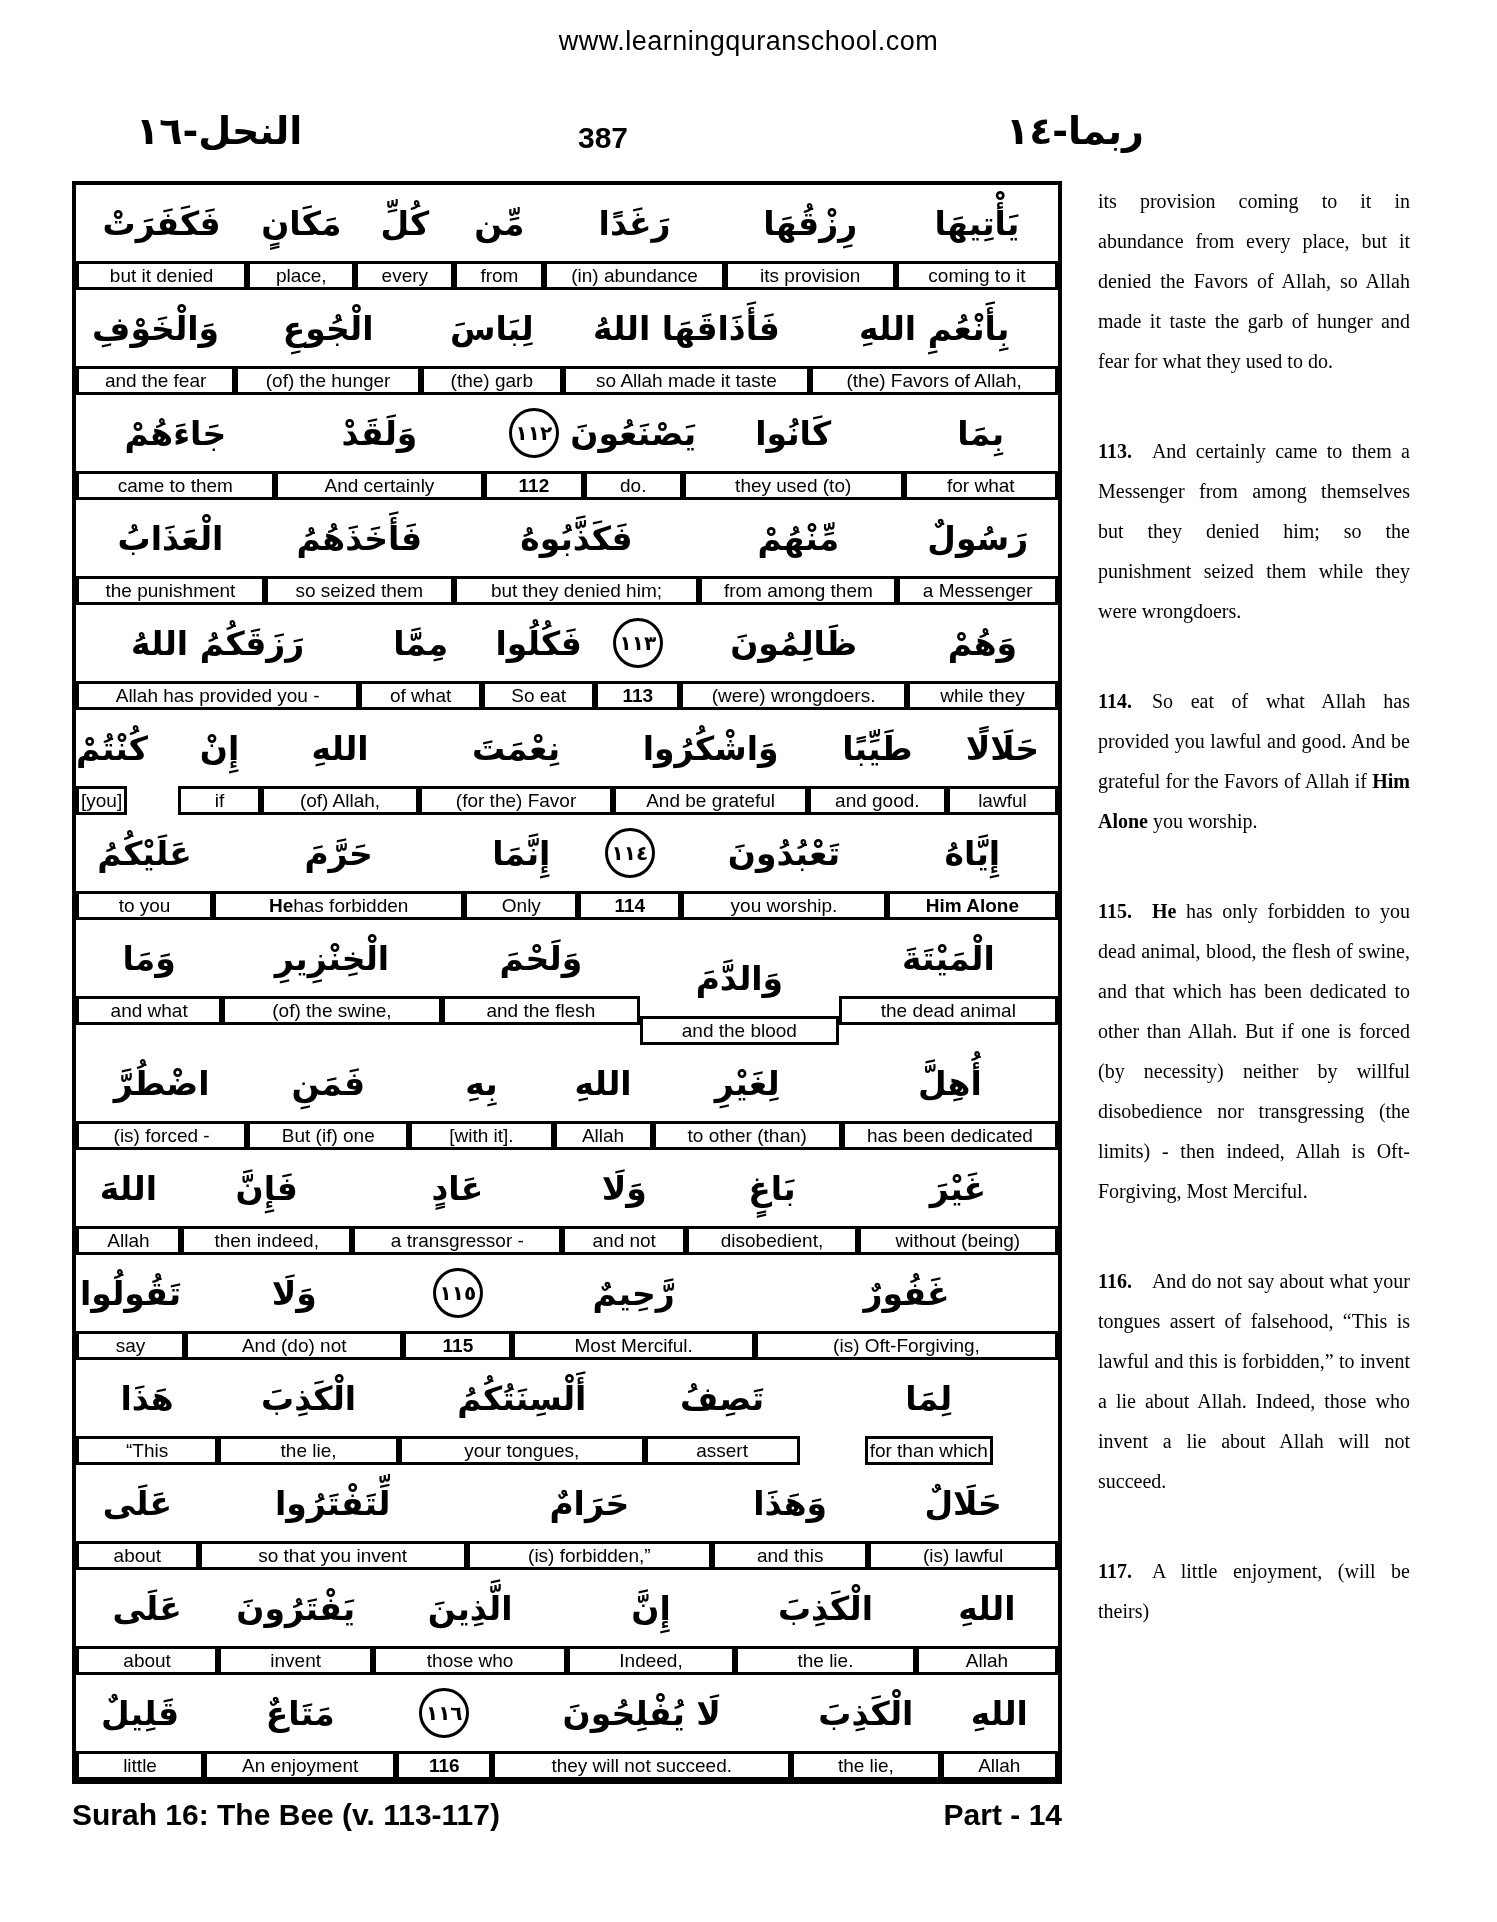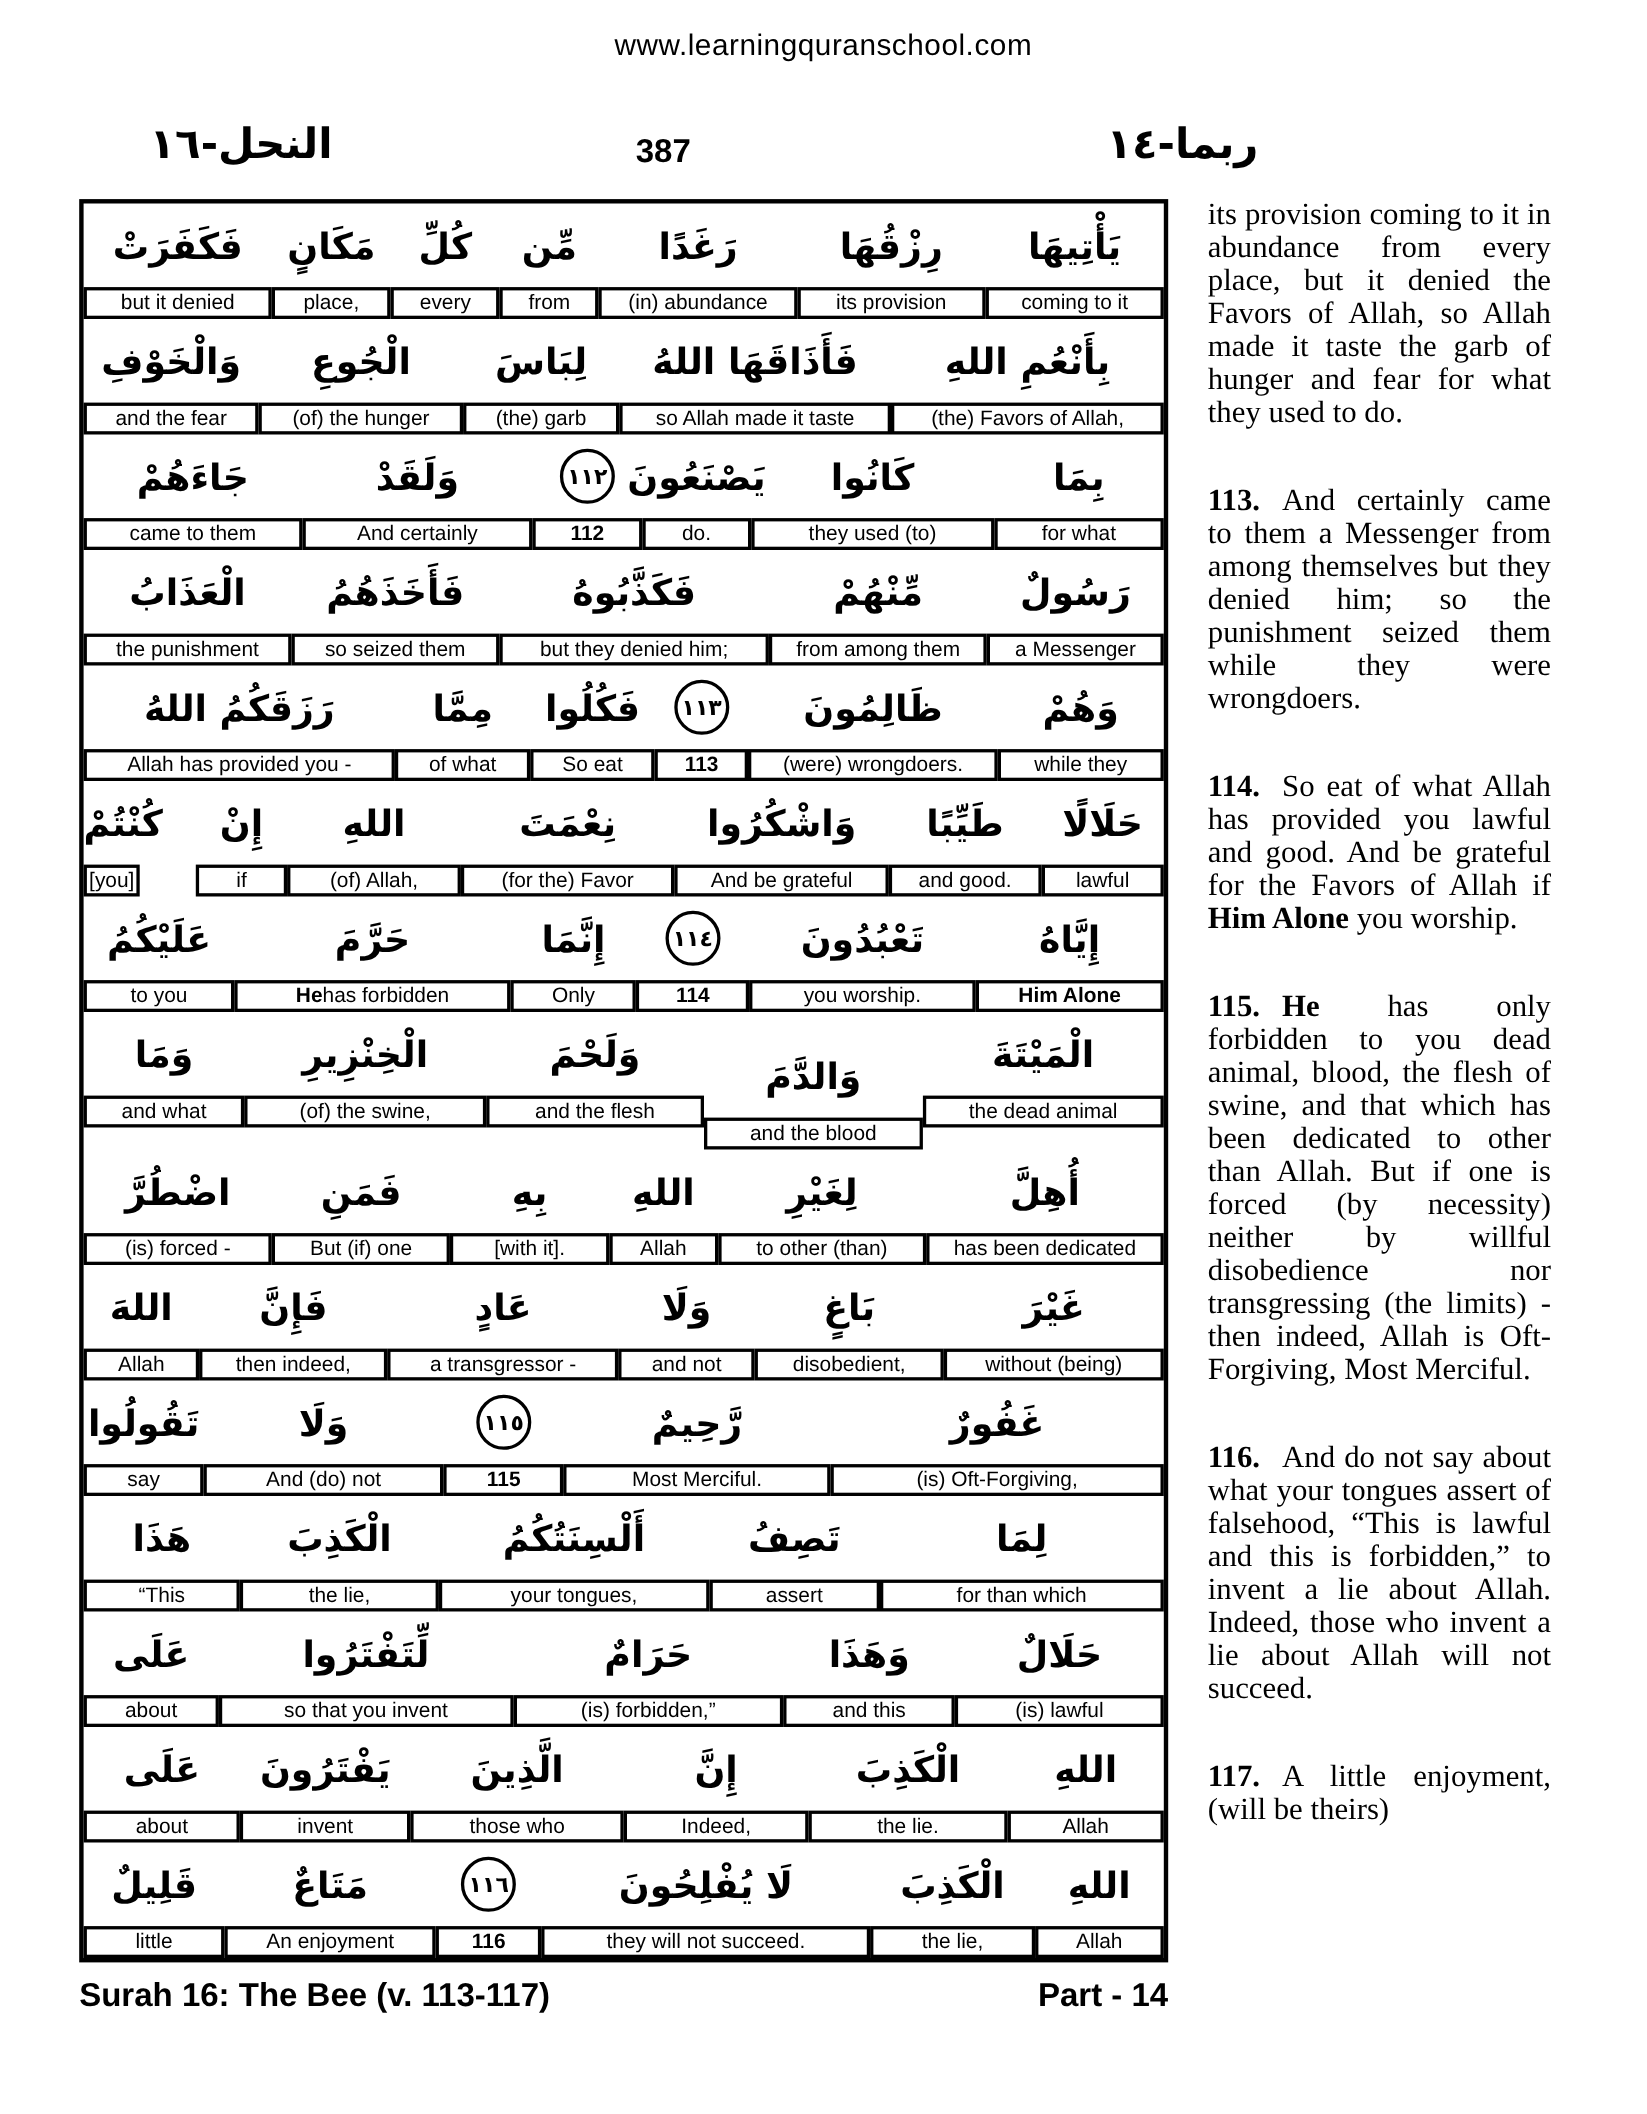--- a/index.html
+++ b/index.html
@@ -21,21 +21,21 @@
     font-family:"DejaVu Sans",sans-serif;font-weight:bold;font-size:33px;direction:rtl;
     white-space:nowrap;}
   .en-cell{height:29px;border:3px solid #000;display:flex;align-items:center;justify-content:center;
     font-size:19px;white-space:nowrap;overflow:hidden;padding:0 2px;box-sizing:border-box;}
   .en-cell .bold{font-weight:bold;}
   .verse-circle{width:44px;height:44px;border:3px solid #000;border-radius:50%;
     display:flex;align-items:center;justify-content:center;font-size:20px;font-weight:bold;
     font-family:"DejaVu Sans",sans-serif;}
 
   .sidebar{width:312px;margin-left:36px;font-family:"Liberation Serif",serif;
-    font-size:28px;line-height:30px;text-align:justify;}
+    font-size:20px;line-height:40px;text-align:justify;}
   .sidebar p{margin:0 0 50px 0;}
   .sidebar .vnum{font-weight:bold;margin-right:20px;}
   .sidebar .bold{font-weight:bold;}
 
   .footer{display:flex;justify-content:space-between;width:990px;margin-left:72px;
     margin-top:14px;font-weight:bold;font-size:30px;}
 </style>
 </head>
 <body>
 
@@ -458,21 +458,21 @@
           </div>
         </div>
         <div class="col" style="flex-grow: 9;">
           <div class="ar-cell">تَقُولُوا</div>
           <div class="en-cell" dir="ltr">
             <span>say</span>
           </div>
         </div>
       </div>
       <div class="pair" dir="rtl">
-        <div class="col" style="flex-grow: 20;">
+        <div class="col" style="flex-grow: 20; align-items: center;">
           <div class="ar-cell">لِمَا</div>
           <div class="en-cell" dir="ltr">
             <span>for than which</span>
           </div>
         </div>
         <div class="col" style="flex-grow: 12;">
           <div class="ar-cell">تَصِفُ</div>
           <div class="en-cell" dir="ltr">
             <span>assert</span>
           </div>

